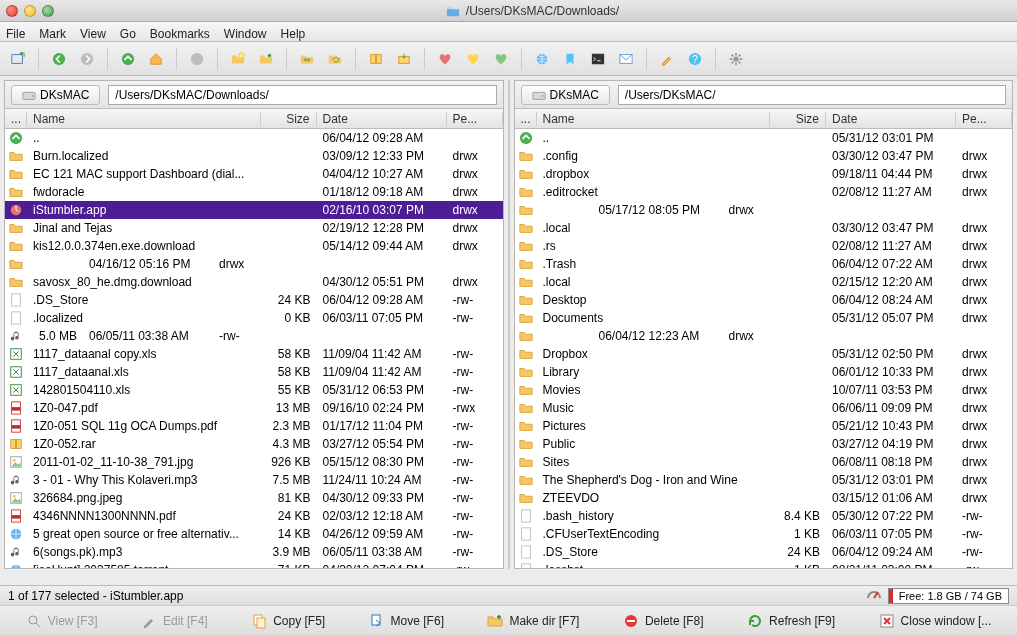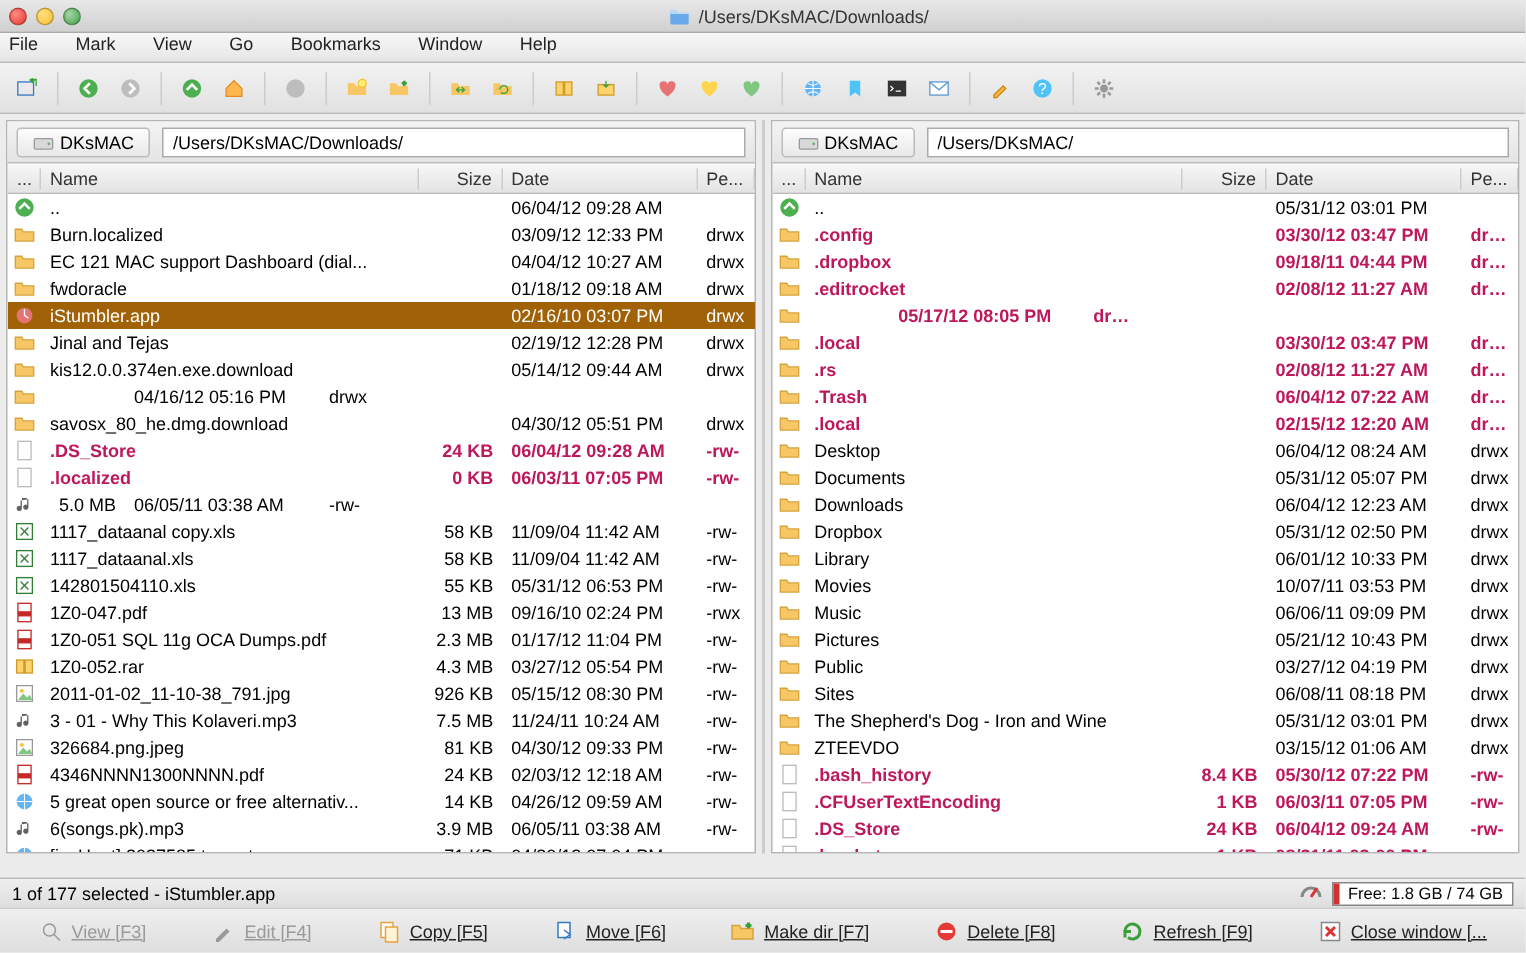--- a/index.html
+++ b/index.html
@@ -10,21 +10,21 @@
 .traffic-lights { display: flex; gap: 6px; }
 .tl { width: 12px; height: 12px; border-radius: 50%; border: 0.5px solid rgba(0,0,0,0.25); }
 .tl-close{ background: radial-gradient(circle at 35% 35%, #ff8a80, #e53935); }
 .tl-min  { background: radial-gradient(circle at 35% 35%, #ffe082, #fbc02d); }
 .tl-max  { background: radial-gradient(circle at 35% 35%, #a5d6a7, #43a047); }
 .title-wrap { flex: 1; display: flex; justify-content: center; align-items: center; gap: 6px; }
 .title-folder-icon svg { width: 14px; height: 14px; display:block; }
 .title-text { font-size: 12px; color:#333; }
 
 
-.menubar { height: 20px; background: linear-gradient(#f7f7f7,#e6e6e6); border-bottom: 1px solid #bbb; display:flex; align-items:flex-start; padding: 0 6px; gap: 25px; }
+.menubar { height: 20px; background: linear-gradient(#f7f7f7,#e6e6e6); border-bottom: 1px solid #bbb; display:flex; align-items:flex-end; padding: 0 6px; gap: 14px; }
 .menubar span { font-size: 12px; color:#222; cursor:default; }
 
 
 .toolbar { height: 34px; background: linear-gradient(#f2f2f2,#e1e1e1); border-bottom:1px solid #bbb; display:flex; align-items:center; padding:0 8px; gap:8px; }
 .tb-btn { width:20px; height:20px; display:flex; align-items:center; justify-content:center; }
 .tb-sep { width:1px; height:22px; background:#ccc; margin:0 2px; }
 
 
 .panes { flex: 1; display:flex; overflow:hidden; }
 .pane { flex:1; display:flex; flex-direction:column; background:#fff; border:1px solid #b5b5b5; margin:4px; min-width:0; }
@@ -36,40 +36,40 @@
 .path-input { flex:1; height:20px; border:1px solid #aaa; background:#fff; padding:0 6px; font-size:12px; }
 
 
 .filetable { flex:1; overflow-y:auto; overflow-x:hidden; position:relative; }
 .ft-head { display:flex; background:linear-gradient(#f7f7f7,#e3e3e3); border-bottom:1px solid #bbb; height:20px; align-items:center; position:sticky; top:0; }
 .ft-head div { border-right:1px solid #ccc; padding:0 6px; font-size:12px; color:#333; overflow:hidden; white-space:nowrap; }
 .col-ext  { width:22px; }
 .col-name { flex:1; min-width:0; }
 .col-size { width:56px; text-align:right; }
 .col-date { width:130px; }
-.col-perm { width:38px; }
+.col-perm { width:56px; }
 
 .ft-row { display:flex; height:18px; align-items:center; border-bottom:0px solid transparent; }
-.ft-row.selected { background:#a16207; color:#fff; }
+.ft-row.selected { background:#4c1d95; color:#fff; }
 .ft-row.selected .cell { color:#fff !important; }
 .cell { padding:0 6px; font-size:12px; overflow:hidden; white-space:nowrap; text-overflow:ellipsis; }
 .cell.col-size { text-align:right; font-variant-numeric: tabular-nums; }
 .cell.col-date { font-variant-numeric: tabular-nums; }
-.muted .cell { color:#be185d;font-weight:bold; }
+.muted .cell { color:#000000; }
 .cell-icon { width:22px; display:flex; align-items:center; justify-content:center; }
 .ico { width:14px; height:14px; display:block; }
 
 
 .status1 { height:20px; background:linear-gradient(#efefef,#dedede); border-top:1px solid #bbb; display:flex; align-items:center; padding:0 8px; justify-content:space-between;margin-top:12px; }
 .free-box { border:1px solid #888; padding:1px 6px; background:#fff; position:relative; min-width:120px; display:flex; align-items:center; }
 .free-bar-red { position:absolute; left:0; top:0; bottom:0; width:4px; background:#d32f2f; }
 .free-text { position:relative; z-index:1; font-size:11px; padding-left:4px;}
 
 .status2 { height:30px; background:linear-gradient(#efefef,#dedede); border-top:1px solid #ccc; display:flex; align-items:center; padding:0 10px; gap:12px; justify-content:space-around;}
-.fn-btn { display:flex; align-items:center; gap:6px; padding:3px 8px; border:1px solid transparent; border-radius:3px; font-size:12px; color:#222;text-decoration:underline;}
+.fn-btn { display:flex; align-items:center; gap:6px; padding:3px 8px; border:1px solid transparent; border-radius:3px; font-size:12px; color:#222;}
 .fn-btn.disabled { color:#999; }
 .fn-icon { width:16px; height:16px; display:flex; align-items:center; justify-content:center; }
 
 
 .filetable::-webkit-scrollbar { width:15px; }
 .filetable::-webkit-scrollbar-track { background:#eee; border-left:1px solid #ccc;}
 .filetable::-webkit-scrollbar-thumb { background:linear-gradient(#b8cfee,#7ea6dd); border:1px solid #6a90c8; border-radius:7px;}
 </style>
 </head>
 <body>
@@ -737,21 +737,20 @@
             </div>
             <div class="cell col-date">05/31/12 05:07 PM</div>
             <div class="cell col-perm">drwx</div>
           </div>
           <div class="ft-row">
             <div class="cell-icon">
               <svg class="ico" viewBox="0 0 16 16">
                 <path fill="#f7c766" stroke="#d6a23c" d="M1 4h5l1 2h8v7H1z"></path>
               </svg>
             </div>
-            <div class="cell col-name">Downloads</div>
             <div class="cell col-size">
               <dir></dir>
             </div>
             <div class="cell col-date">06/04/12 12:23 AM</div>
             <div class="cell col-perm">drwx</div>
           </div>
           <div class="ft-row">
             <div class="cell-icon">
               <svg class="ico" viewBox="0 0 16 16">
                 <path fill="#f7c766" stroke="#d6a23c" d="M1 4h5l1 2h8v7H1z"></path>

